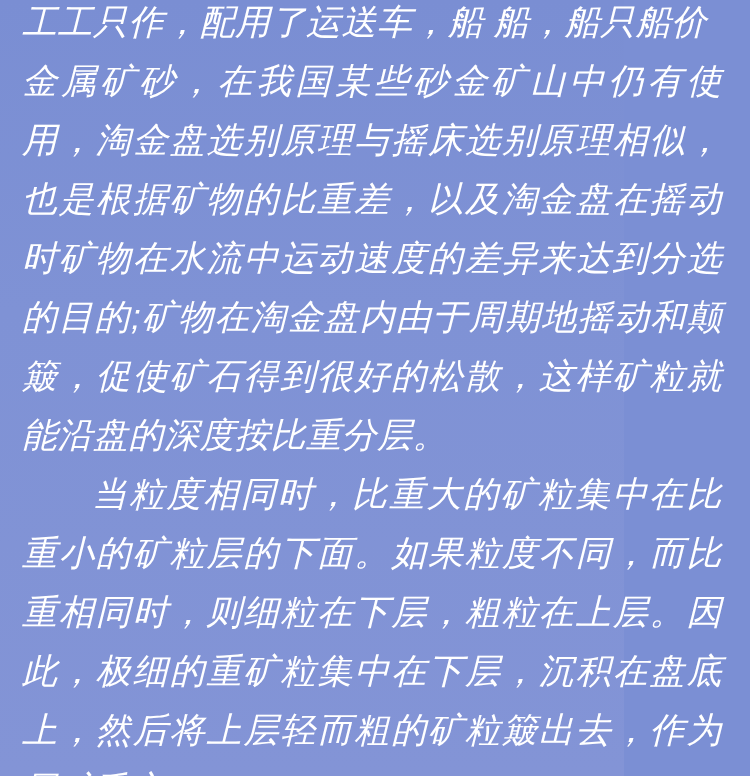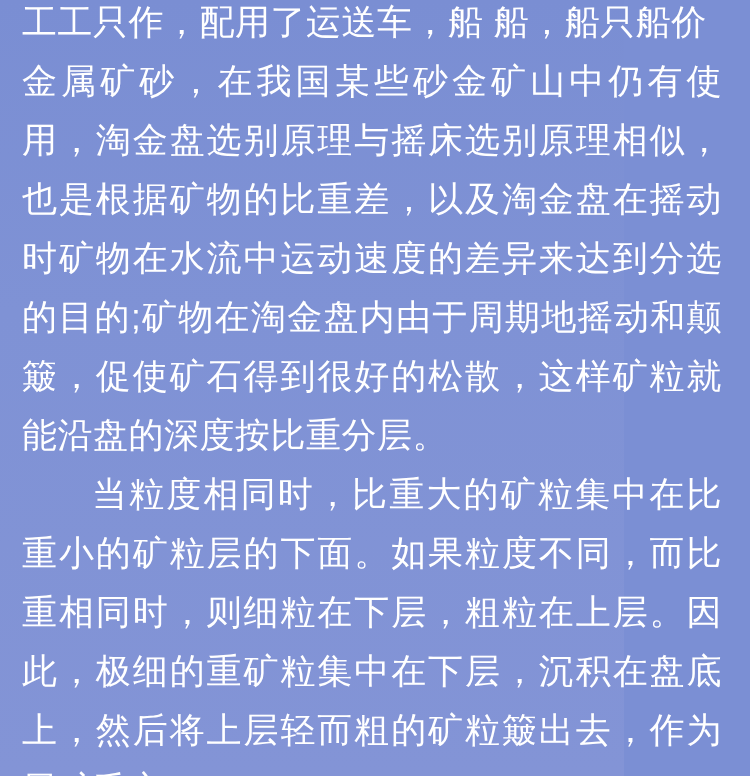--- a/index.html
+++ b/index.html
@@ -12,20 +12,21 @@
     background: #7b8fd4;
     font-family: "Liberation Sans", sans-serif;
     overflow: hidden;
   }
   #page {
     position: relative;
     width: 624px;
     height: 776px;
     background: linear-gradient(180deg, #7a8ed3 0%, #7f92d5 40%, #8394d6 100%);
     box-sizing: border-box;
+    font-style: italic;
   }
   .text-body {
     position: absolute;
     left: 22px;
     top: -8px;
     width: 700px;
     color: #ffffff;
     font-size: 35px;
     line-height: 59px;
     letter-spacing: 0.5px;

